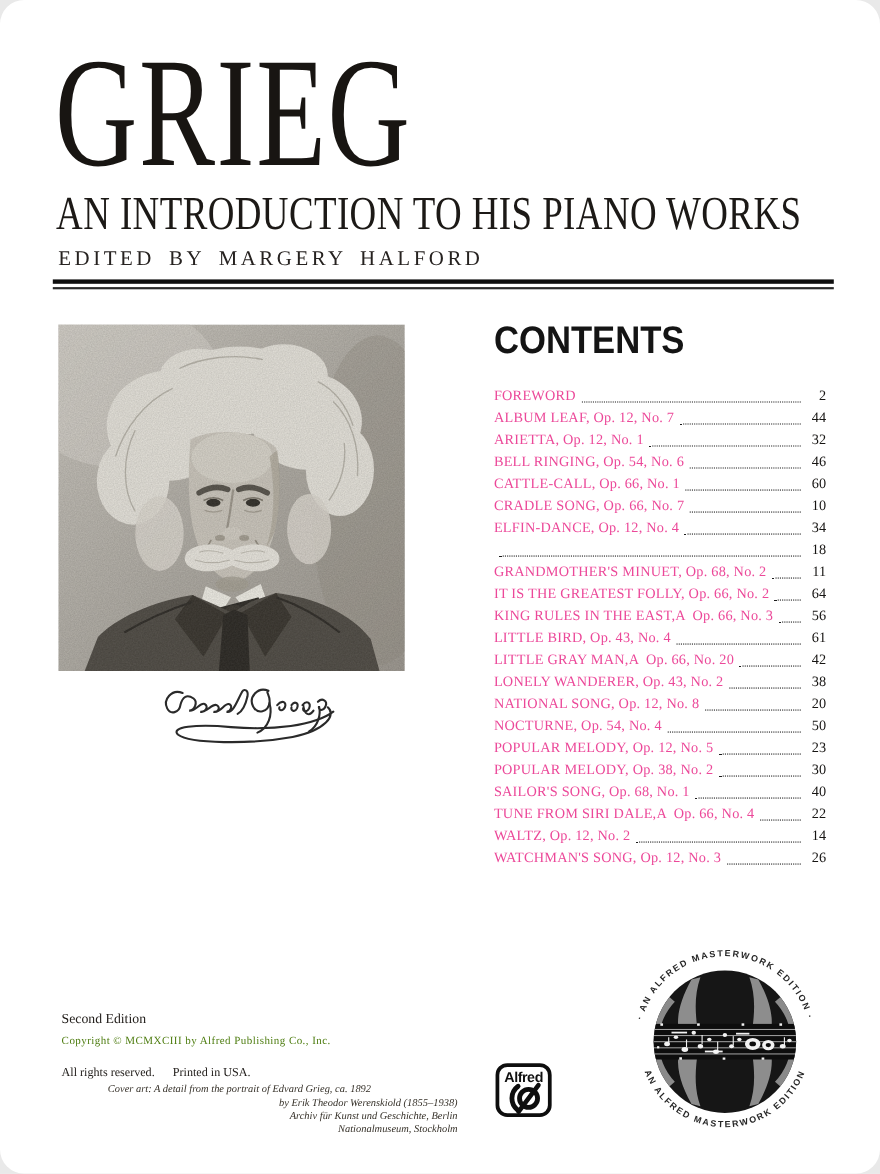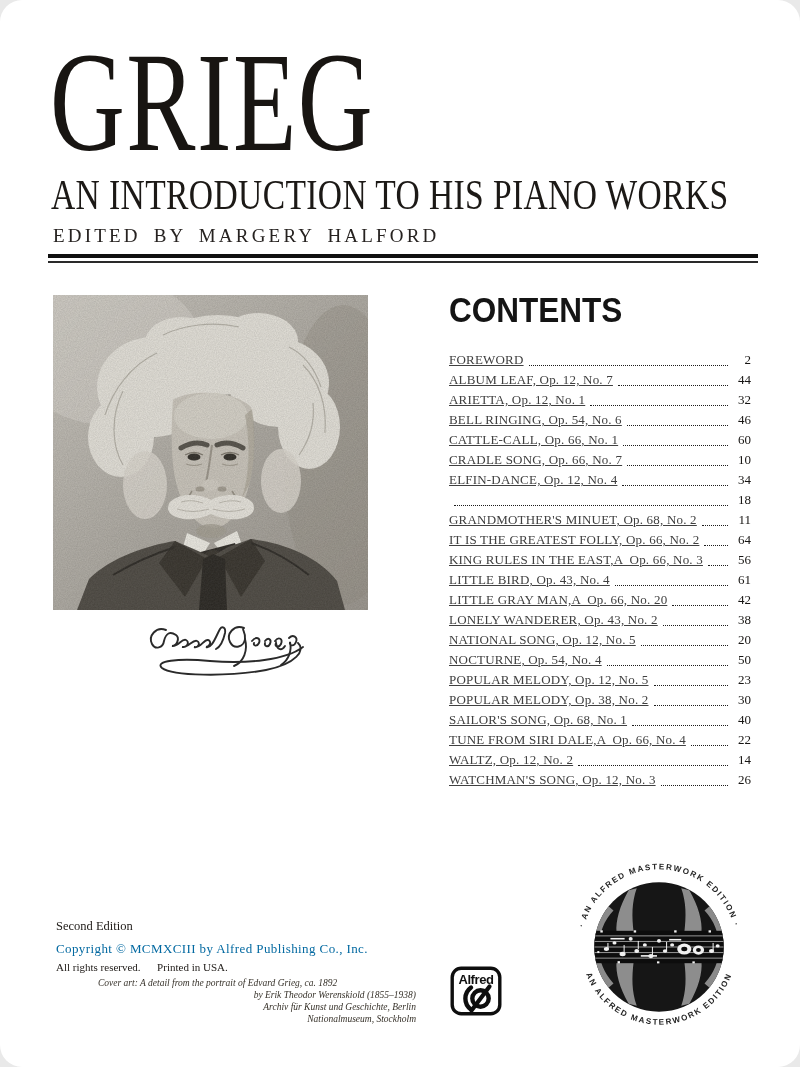--- a/index.html
+++ b/index.html
@@ -36,34 +36,33 @@
   
   .toc-heading{
     position:absolute;left:449px;top:292px;margin:0;
     font-family:"Liberation Sans", sans-serif;font-weight:bold;
     font-size:35px;line-height:1;color:#141414;
     transform:scaleX(0.9);transform-origin:0 0;white-space:nowrap;
   }
   .toc-list{position:absolute;left:449px;top:350px;width:302px;}
   .toc-row{display:flex;align-items:baseline;height:20px;line-height:20px;}
   .toc-title{
-    font-size:13px;letter-spacing:.2px;white-space:pre;color:#404040;
+    font-size:13px;letter-spacing:.2px;white-space:pre;color:#ec4899;
     flex:0 0 auto;
-    text-decoration:underline;
   }
   .leader{
     flex:1 1 auto;border-bottom:1.6px dotted #1b1b1b;
     margin:0 3px 4px 5px;min-width:6px;align-self:stretch;
   }
   .toc-page{flex:0 0 auto;min-width:20px;text-align:right;font-size:13px;color:#161412;}
 
   
   .imprint{position:absolute;left:56px;top:920px;width:360px;}
   .imprint .edition{font-size:12.5px;line-height:1;margin-bottom:9px;color:#24201d;}
-  .imprint .copyright{font-size:13px;line-height:1;letter-spacing:.4px;margin-bottom:7px;color:#0369a1;}
+  .imprint .copyright{font-size:10px;line-height:1;letter-spacing:.4px;margin-bottom:18px;color:#4d7c0f;}
   .imprint .rights{font-size:11px;line-height:1;white-space:pre;margin-bottom:4px;color:#24201d;}
   .coverart{font-style:italic;font-size:9.5px;line-height:12.2px;color:#363129;margin-left:42px;}
   .coverart .ca-line{white-space:pre;}
   .coverart .ca-line + .ca-line{padding-left:34px;text-align:right;}
 
   
   .alfred-logo{position:absolute;left:450px;top:966px;width:52px;height:50px;}
   .seal{position:absolute;left:570px;top:858px;width:178px;height:178px;}
   .seal-text{
     font-family:"Liberation Sans", sans-serif;font-weight:bold;
@@ -256,21 +255,21 @@
         <span class="toc-title">LITTLE GRAY MAN,A  Op. 66, No. 20</span>
         <span class="leader"></span>
         <span class="toc-page">42</span>
       </div>
       <div class="toc-row">
         <span class="toc-title">LONELY WANDERER, Op. 43, No. 2</span>
         <span class="leader"></span>
         <span class="toc-page">38</span>
       </div>
       <div class="toc-row">
-        <span class="toc-title">NATIONAL SONG, Op. 12, No. 5</span>
+        <span class="toc-title">NATIONAL SONG, Op. 12, No. 8</span>
         <span class="leader"></span>
         <span class="toc-page">20</span>
       </div>
       <div class="toc-row">
         <span class="toc-title">NOCTURNE, Op. 54, No. 4</span>
         <span class="leader"></span>
         <span class="toc-page">50</span>
       </div>
       <div class="toc-row">
         <span class="toc-title">POPULAR MELODY, Op. 12, No. 5</span>

